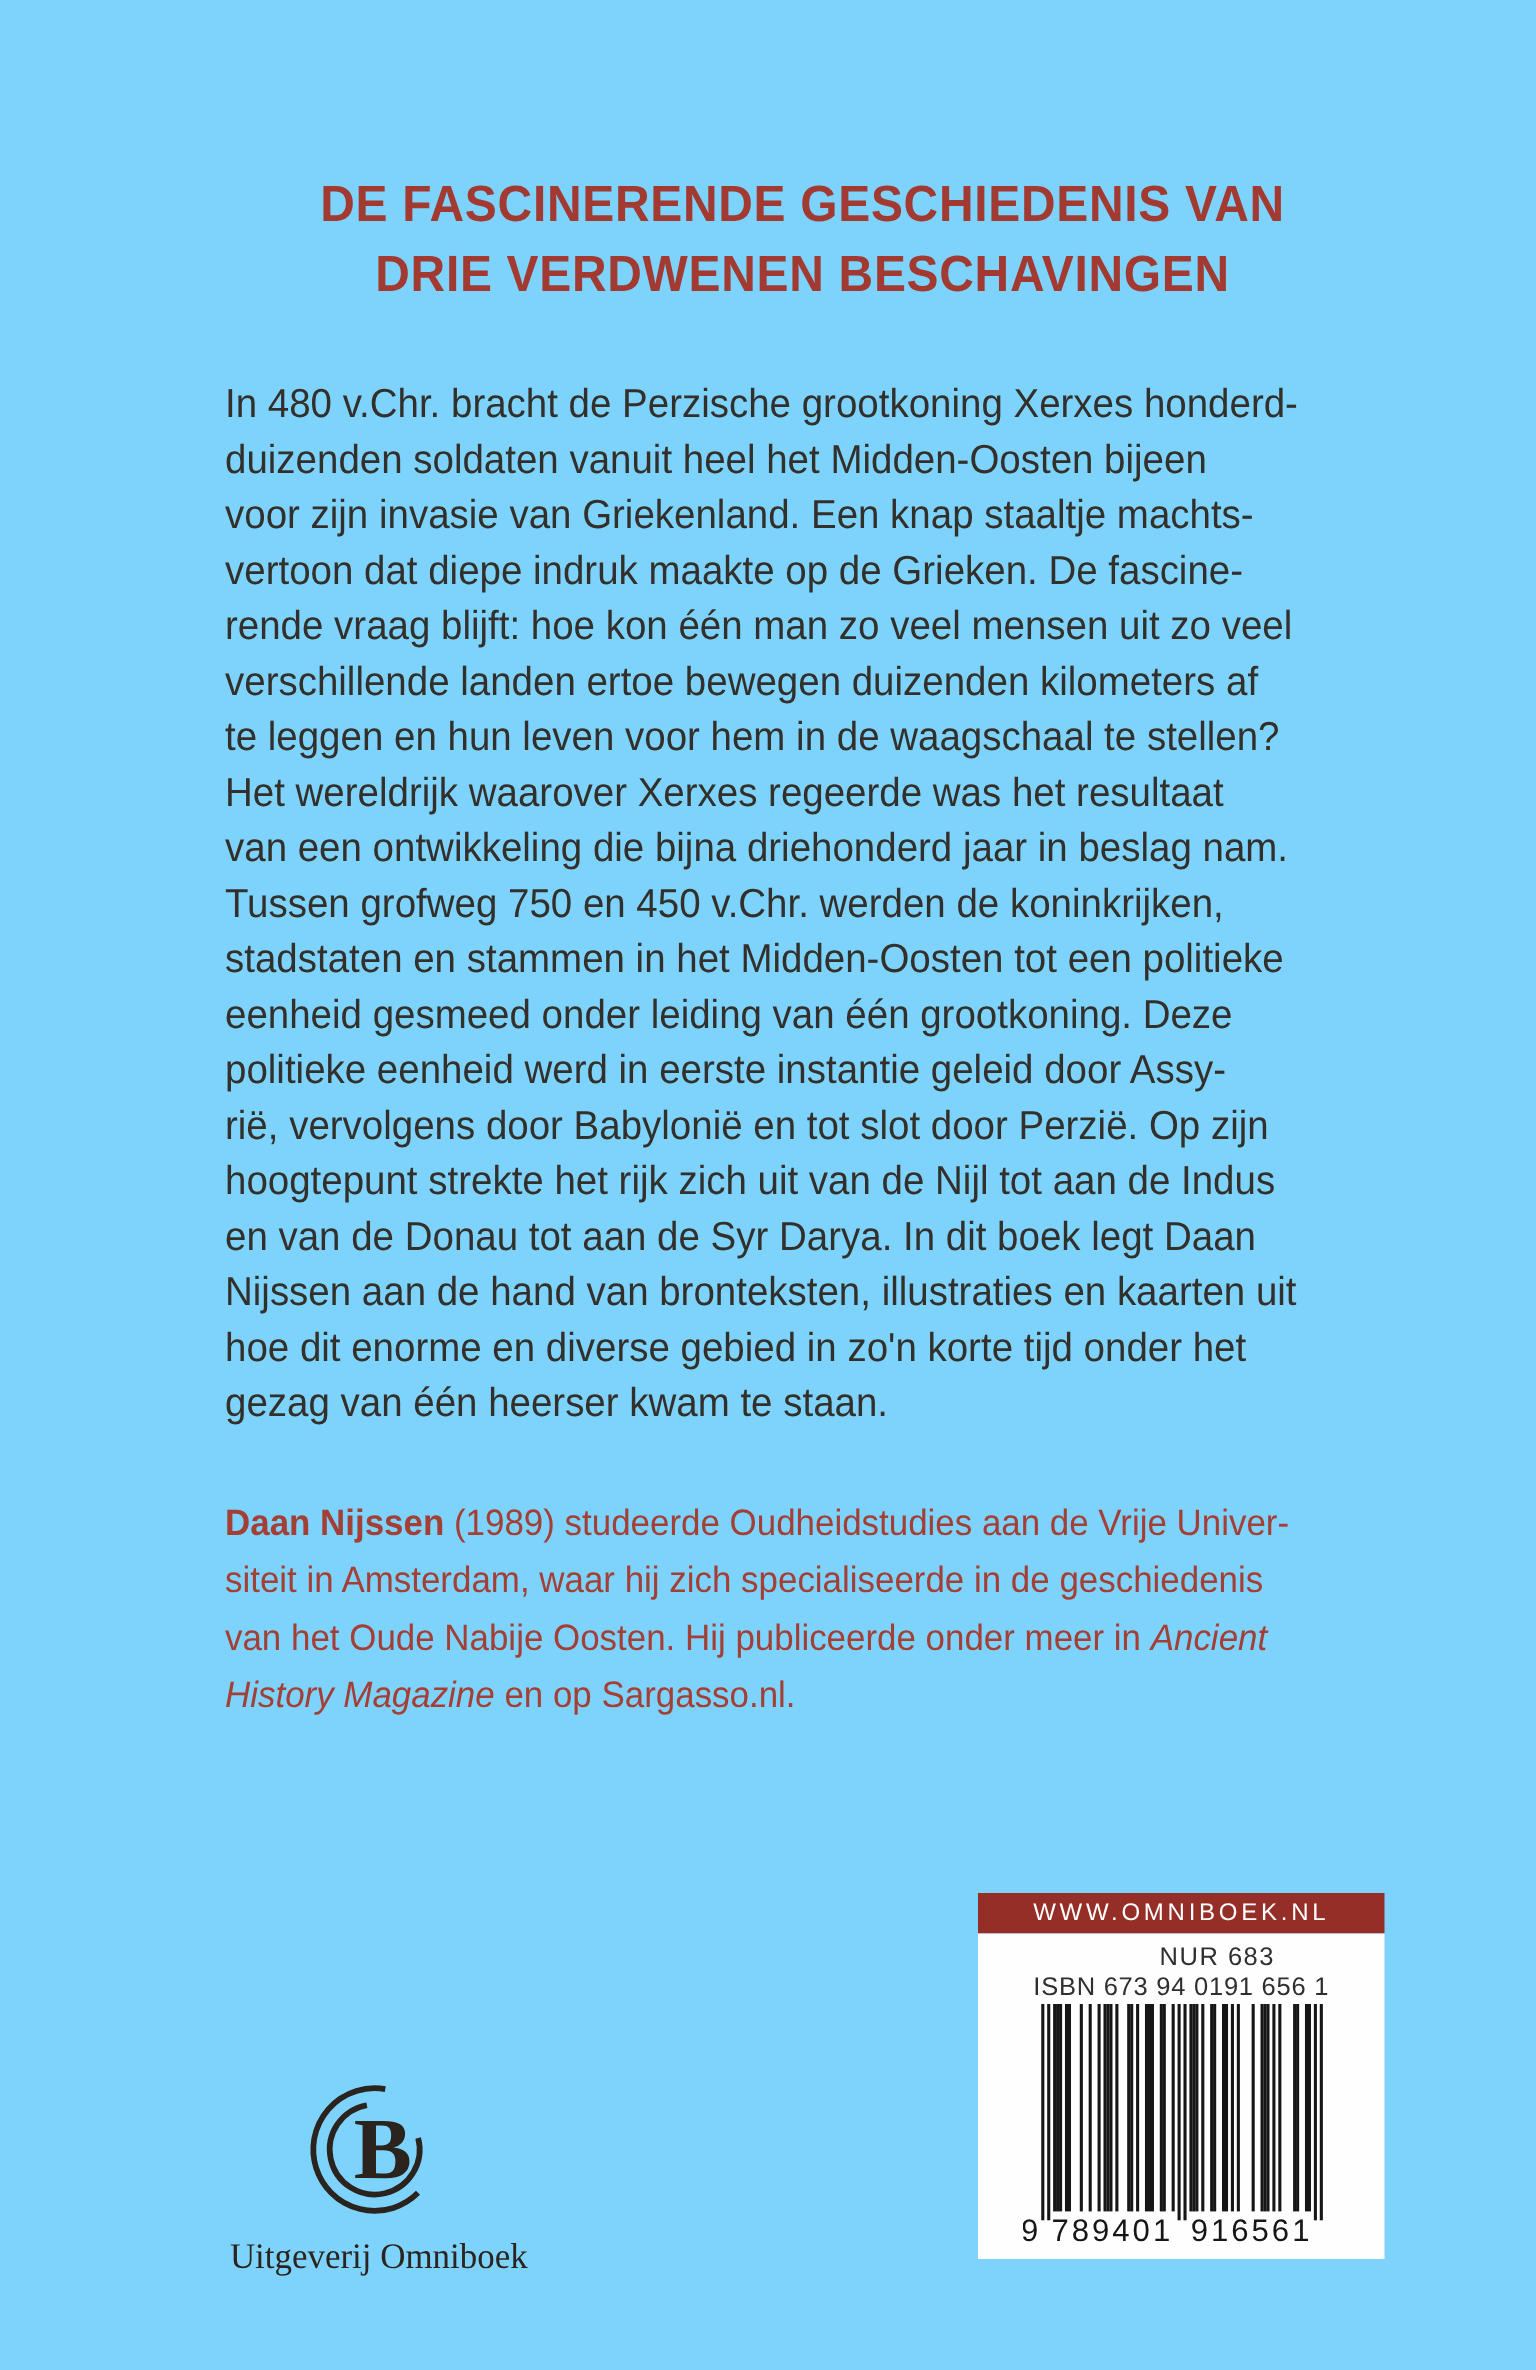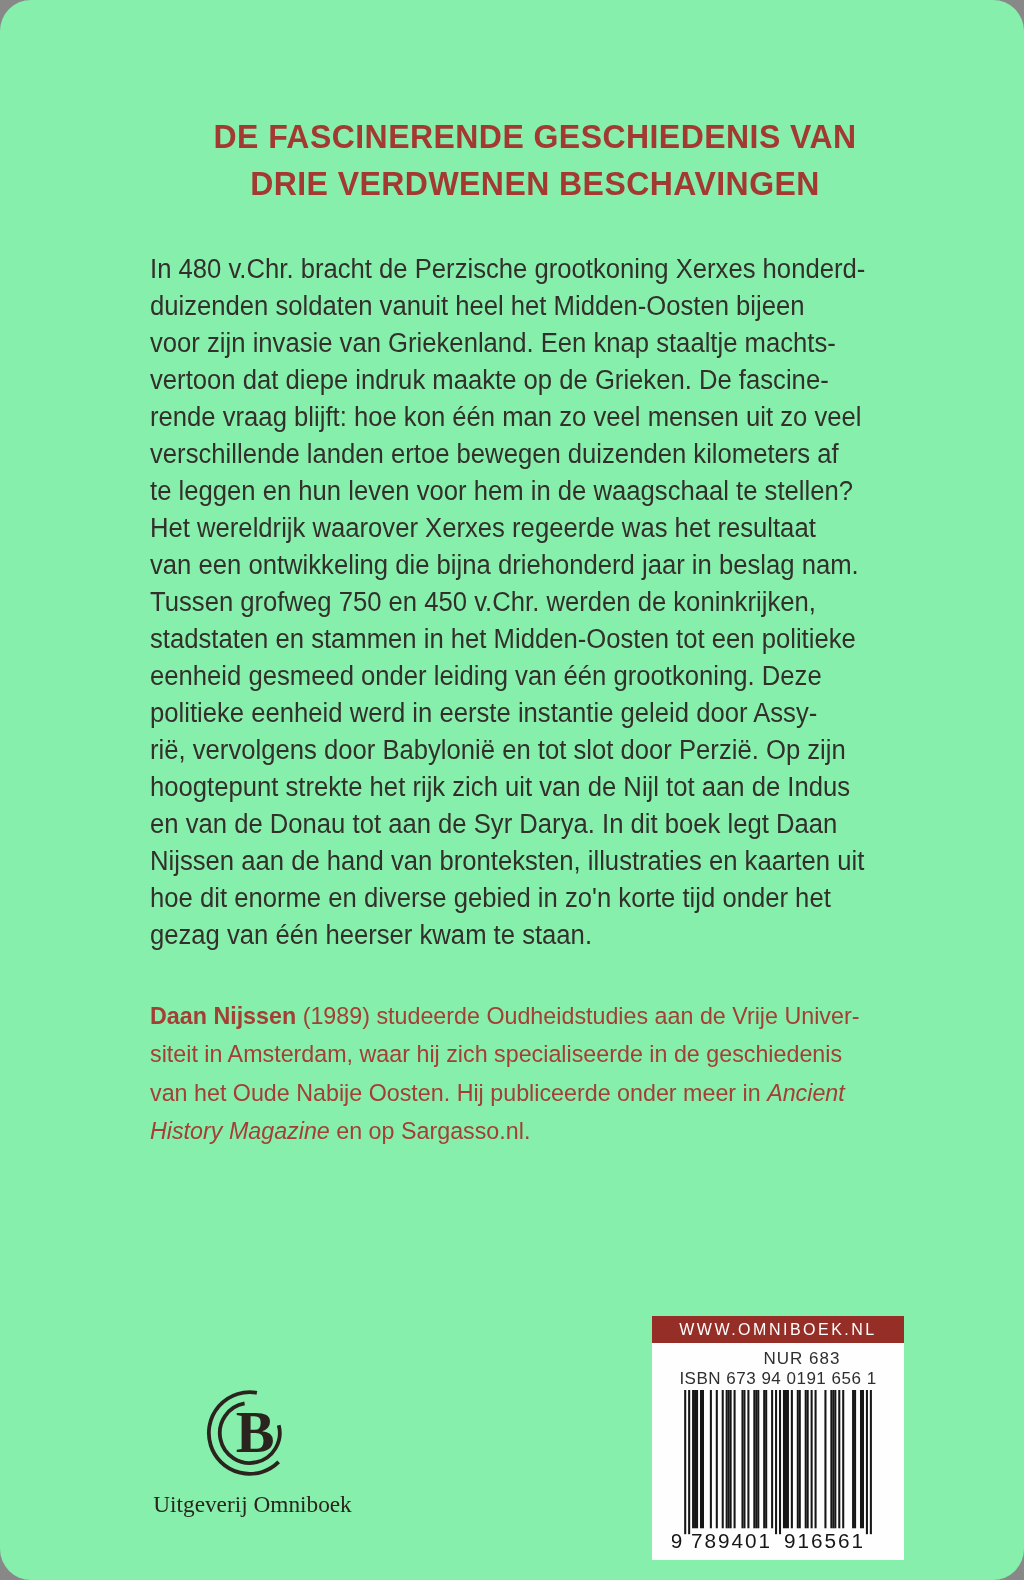--- a/index.html
+++ b/index.html
@@ -1,22 +1,21 @@
 <!DOCTYPE html>
 <html><head>
 <meta charset="utf-8">
 <title>Back cover</title>
 <style>
   html,body{margin:0;padding:0;background:#888;}
   .page{
     position:relative;width:1024px;height:1580px;overflow:hidden;
-    background:#86efac;
+    background:#7dd3fc;
     font-family:"Liberation Sans",sans-serif;
     margin:0 auto;
-    border-radius:31px;
   }
   .title{
     position:absolute;left:150px;top:113px;width:770px;
     text-align:center;font-weight:bold;font-size:34px;line-height:47px;
     letter-spacing:.5px;color:#a23a31;
     transform:scaleX(.94);transform-origin:50% 0;
   }
   .synopsis{
     position:absolute;left:150px;top:251px;
     color:#33302b;font-size:27px;line-height:37px;
@@ -24,21 +23,21 @@
   }
   .synopsis .line{white-space:nowrap;}
   .bio{
     position:absolute;left:150px;top:997px;
     color:#a43f35;font-size:24.5px;line-height:38.4px;
     transform:scaleX(.95);transform-origin:0 0;
   }
   .bio .line{white-space:nowrap;}
   .bio .b{font-weight:bold;}
   .bio .i{font-style:italic;}
-  .barcode-block{position:absolute;left:652px;top:1316px;width:252px;}
+  .barcode-block{position:absolute;left:652px;top:1262px;width:271px;}
   .band{
     height:27px;background:#952e27;color:#ffffff;
     display:flex;align-items:center;justify-content:center;
     font-size:16px;letter-spacing:2.5px;
   }
   .whitebox{
     background:#fefefe;height:217px;box-sizing:border-box;
     padding-top:6px;text-align:center;color:#2f2f2f;
   }
   .nur{font-size:17px;line-height:20px;letter-spacing:1px;padding-left:48px;}

